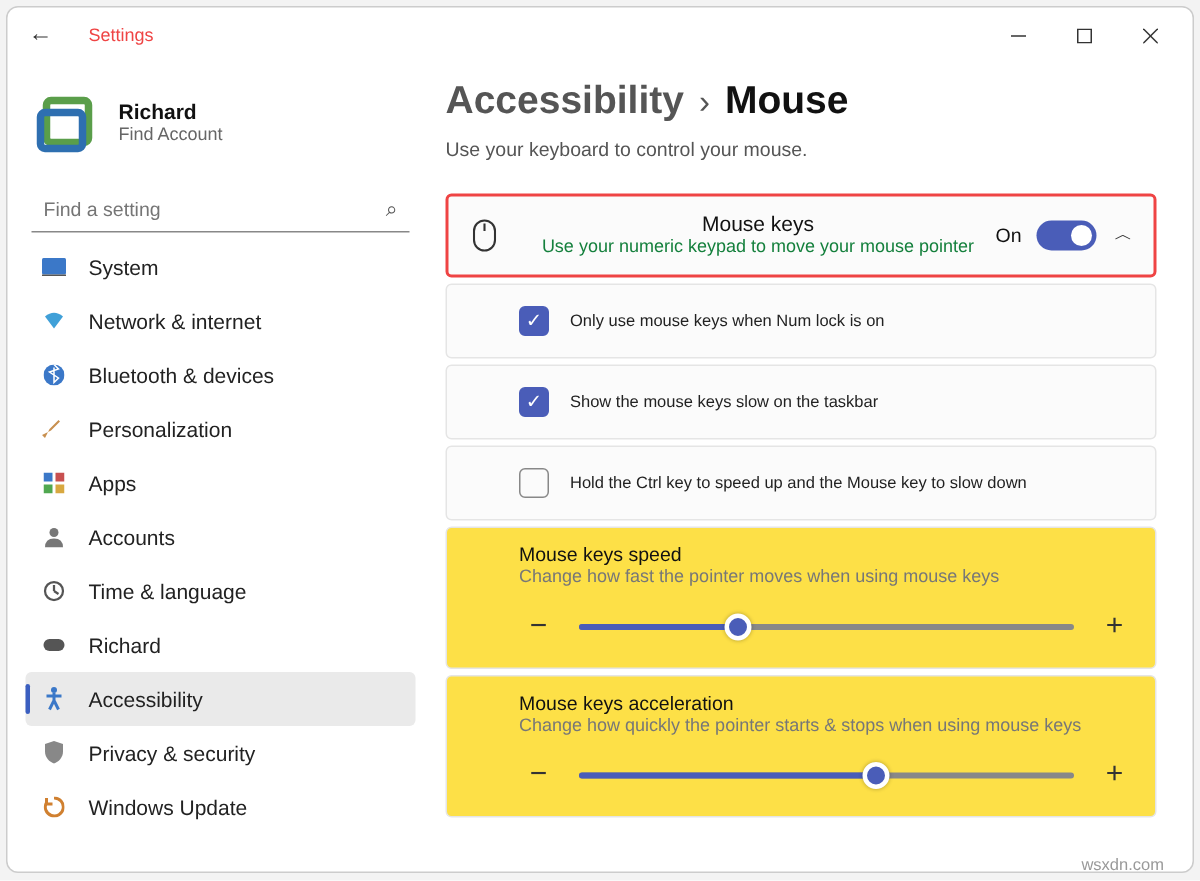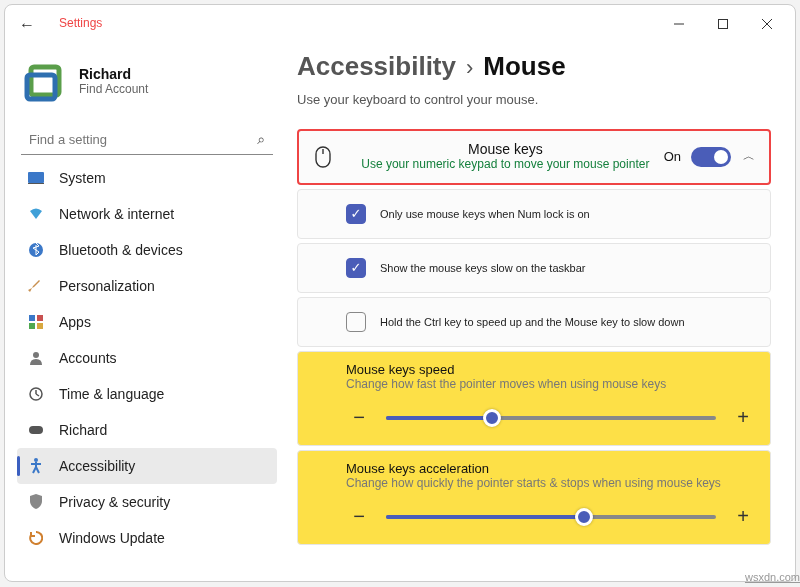--- a/index.html
+++ b/index.html
@@ -60,21 +60,21 @@
 
 .sliderblock { padding: 10px 14px 14px 48px; border: 1px solid #e5e5e5; border-radius: 4px; margin-bottom: 4px; background: #fde047; }
 .sliderblock .sb-title { font-size: 13px; color: #111; }
 .sliderblock .sb-sub { font-size: 12px; color: #777; margin-bottom: 14px; }
 .sliderrow { display: flex; align-items: center; gap: 14px; }
 .pmbtn { width: 26px; height: 26px; border: none; background: transparent; font-size: 20px; color: #333; cursor: pointer; display: flex; align-items: center; justify-content: center; }
 .slider { flex: 1; height: 4px; background: #888; position: relative; border-radius: 2px; }
 .slider .fill { position: absolute; left: 0; top: 0; bottom: 0; background: #4a5db8; border-radius: 2px; }
 .slider .thumb { position: absolute; top: 50%; width: 18px; height: 18px; background: #4a5db8; border: 3px solid #fff; border-radius: 50%; transform: translate(-50%, -50%); box-shadow: 0 0 3px rgba(0,0,0,0.3); }
 
-.watermark { position: absolute; bottom: 4px; right: 0; font-size: 11px; color: #999; text-decoration: underline; }
+.watermark { position: absolute; bottom: 4px; right: 24px; font-size: 11px; color: #999; }
 </style>
 </head>
 <body>
 
 <div class="window">
 
   <div class="titlebar">
     <div class="back">←</div>
     <div class="title">Settings</div>
     <div class="spacer"></div>

